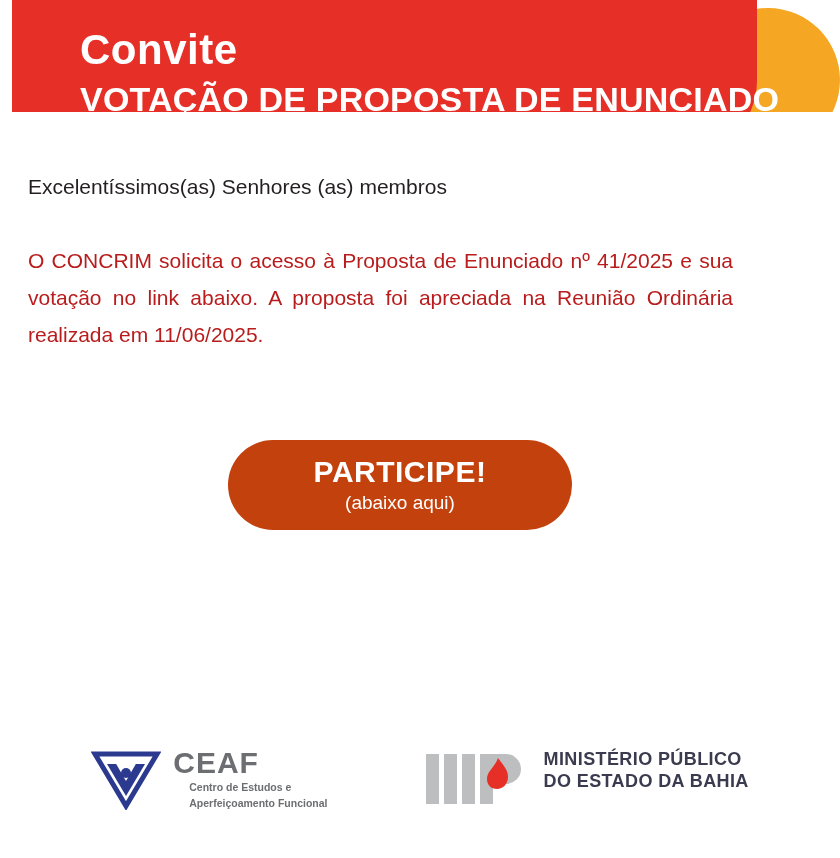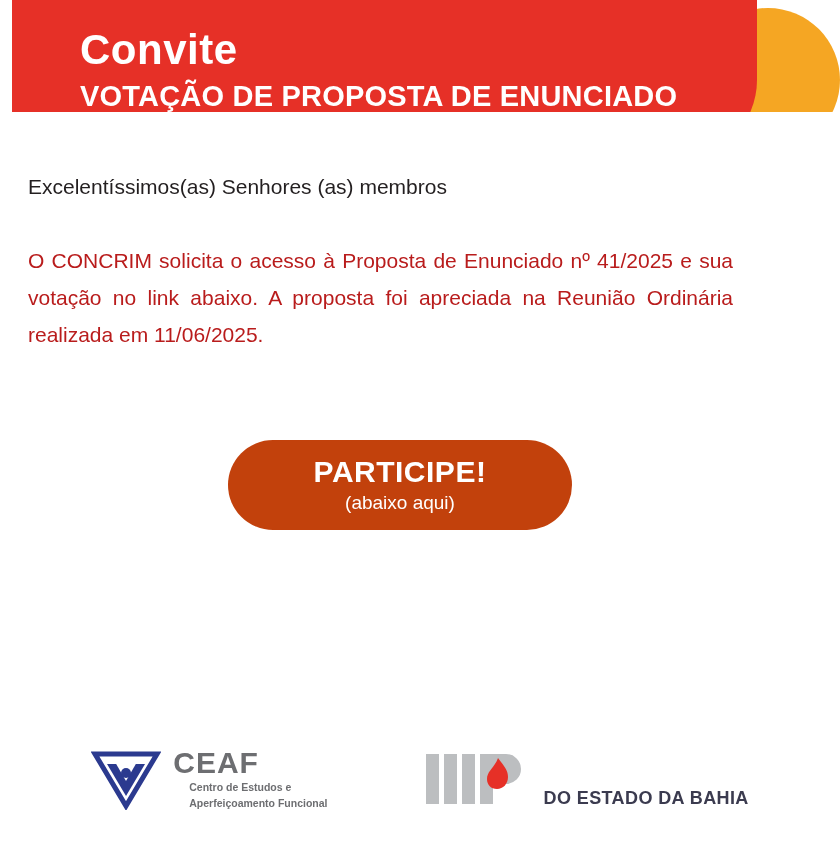--- a/index.html
+++ b/index.html
@@ -50,21 +50,21 @@
   .header-title {
     color: #ffffff;
     font-size: 42px;
     font-weight: bold;
     letter-spacing: 0.5px;
     line-height: 1.15;
     margin: 0;
   }
   .header-subtitle {
     color: #ffffff;
-    font-size: 29px;
+    font-size: 34px;
     font-weight: bold;
     letter-spacing: 0.2px;
     margin: 6px 0 0 0;
     text-align: right;
   }
 
   
   .content {
     padding: 60px 68px 0 28px;
   }
@@ -123,21 +123,21 @@
     left: 0;
     bottom: 48px;
     width: 840px;
     display: flex;
     justify-content: center;
     align-items: center;
     gap: 96px;
   }
   .logo-block {
     display: flex;
-    align-items: flex-end;
+    align-items: flex-start;
     gap: 12px;
   }
   .ceaf-mark {
     width: 70px;
     height: 62px;
     flex: none;
   }
   .ceaf-text {
     display: flex;
     flex-direction: column;
@@ -218,17 +218,18 @@
 
   <div class="logo-block">
     <svg class="mp-mark" viewBox="0 0 108 62">
       <path d="M2 6 h13 v50 h-13 z" fill="#BCBEC0"></path>
       <path d="M20 6 h13 v50 h-13 z" fill="#BCBEC0"></path>
       <path d="M38 6 h13 v50 h-13 z" fill="#BCBEC0"></path>
       <path d="M56 6 h26 a15 15 0 0 1 0 30 h-13 v20 h-13 z" fill="#BCBEC0"></path>
       <path d="M74 10 c6 8 10 12 10 19 c0 7 -5 12 -11 12 c-6 0 -10 -4 -10 -10 c0 -8 8 -12 11 -21 z" fill="#E63027"></path>
     </svg>
     <div class="mp-text">
+      <div class="mp-line">MINISTÉRIO PÚBLICO</div>
       <div class="mp-line">DO ESTADO DA BAHIA</div>
     </div>
   </div>
 
 </div>
 
 </body></html>

